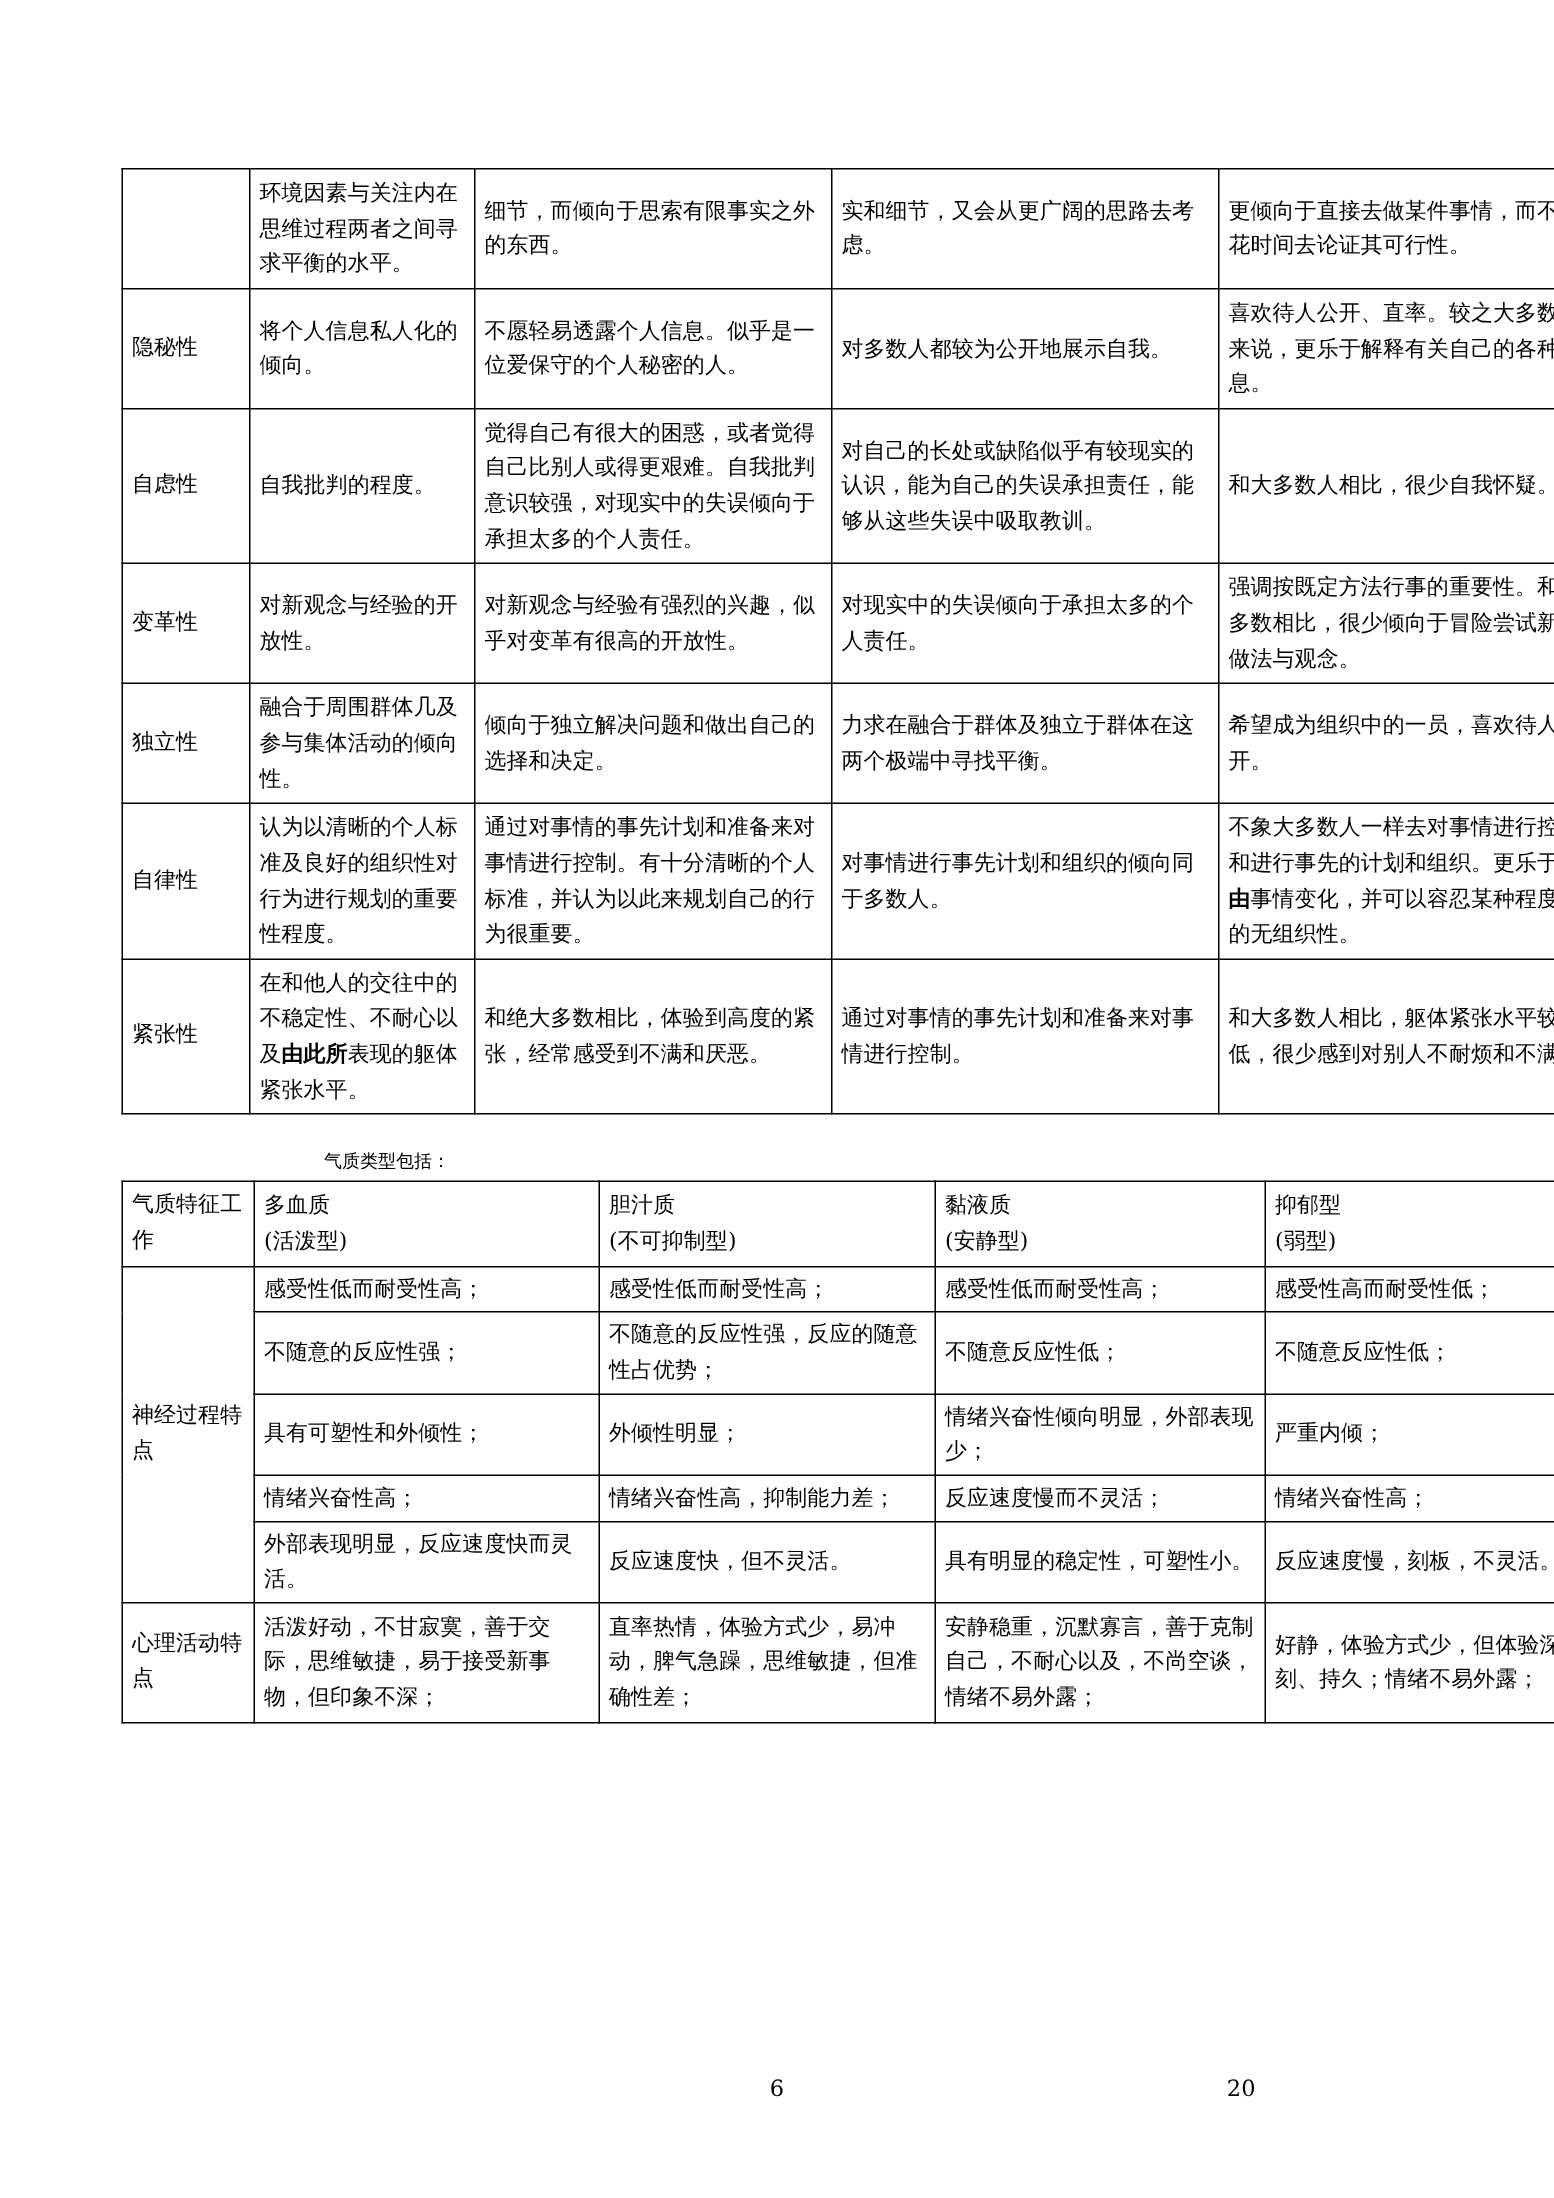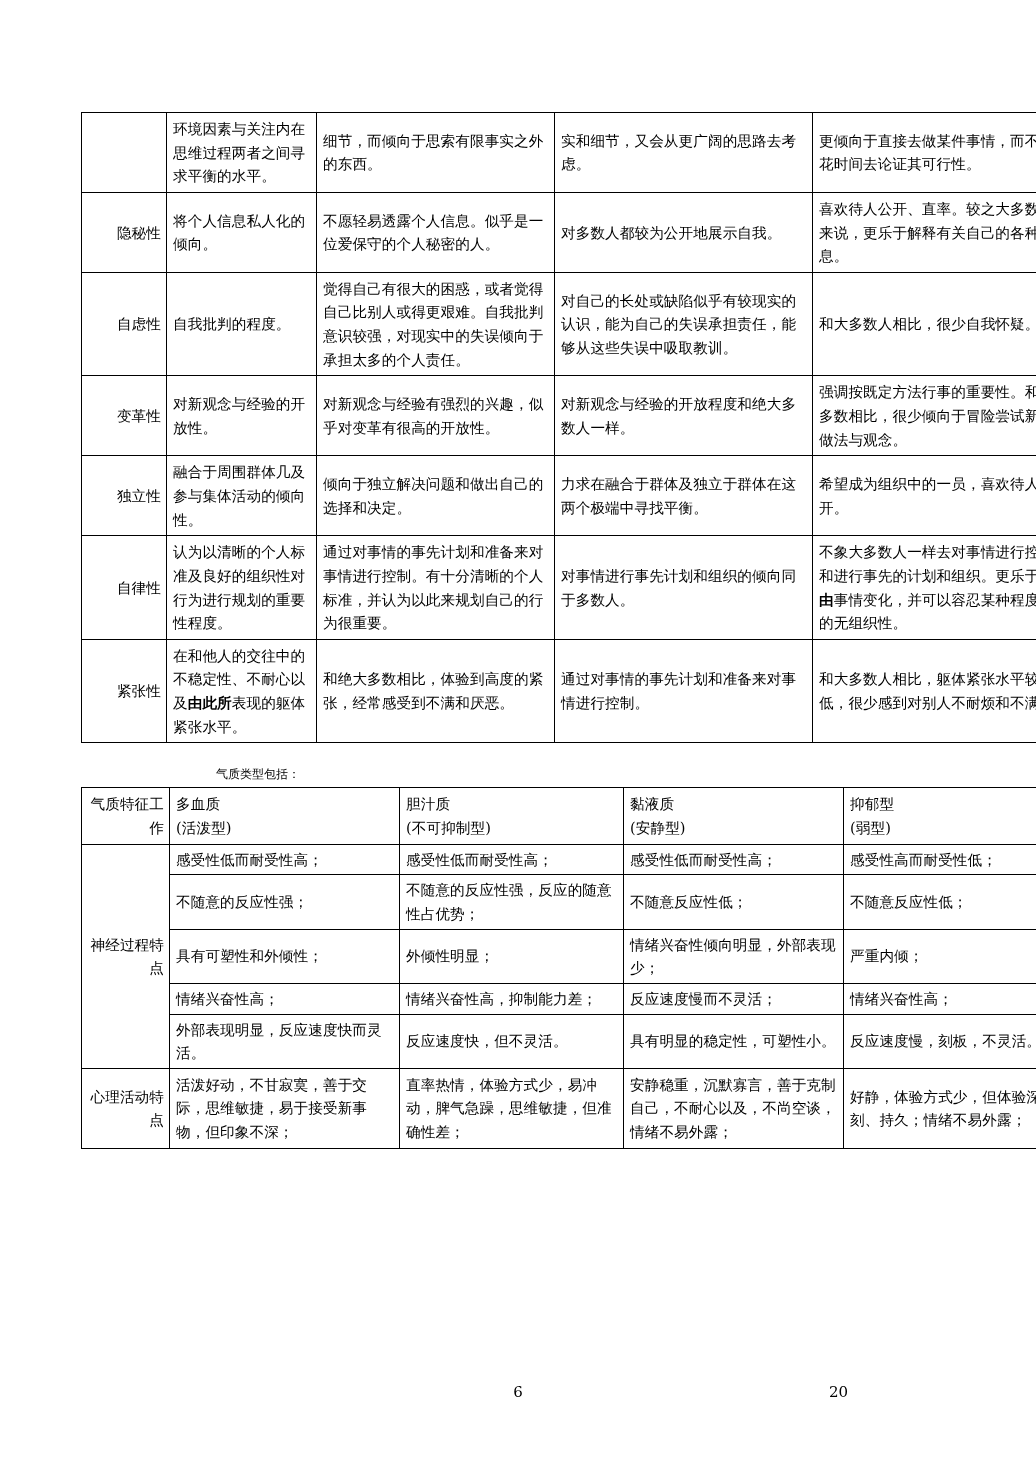--- a/index.html
+++ b/index.html
@@ -29,23 +29,24 @@
   table.doc-table td {
     border: 1px solid #000000;
     vertical-align: middle;
     padding: 4px 5px 4px 6px;
     font-size: 14.6px;
     line-height: 1.62;
     letter-spacing: 0.1px;
     word-break: break-all;
   }
   td.label-cell {
-    text-align: right;
+    text-align: left;
     padding-left: 2px;
     padding-right: 2px;
+    font-family: Liberation Serif, serif;
   }
   td.narrow-desc {
     letter-spacing: 1.0px;
   }
   .bold-seg { font-weight: bold; }
 
   
   .t1 col.c0 { width: 85px; }
   .t1 col.c1 { width: 150px; }
   .t1 col.c2 { width: 238px; }
@@ -81,21 +82,21 @@
     height: 20px;
     font-size: 15px;
   }
   .footer .pg-center {
     position: absolute;
     left: 0; right: 0;
     text-align: center;
   }
   .footer .pg-right {
     position: absolute;
-    right: 107px;
+    right: 118px;
     text-align: center;
   }
 </style>
 </head>
 <body>
 
 <div class="page">
 
   <table class="doc-table t1">
     <colgroup>
@@ -124,21 +125,21 @@
         <td class="label-cell">自虑性</td>
         <td class="narrow-desc">自我批判的程度。</td>
         <td>觉得自己有很大的困惑，或者觉得自己比别人或得更艰难。自我批判意识较强，对现实中的失误倾向于承担太多的个人责任。</td>
         <td>对自己的长处或缺陷似乎有较现实的认识，能为自己的失误承担责任，能够从这些失误中吸取教训。</td>
         <td>和大多数人相比，很少自我怀疑。</td>
       </tr>
       <tr>
         <td class="label-cell">变革性</td>
         <td class="narrow-desc">对新观念与经验的开放性。</td>
         <td>对新观念与经验有强烈的兴趣，似乎对变革有很高的开放性。</td>
-        <td>对新观念与经验的开放程度和绝大多数人一样。</td>
+        <td>对现实中的失误倾向于承担太多的个人责任。</td>
         <td>强调按既定方法行事的重要性。和大多数相比，很少倾向于冒险尝试新的做法与观念。</td>
       </tr>
       <tr>
         <td class="label-cell">独立性</td>
         <td class="narrow-desc">融合于周围群体几及参与集体活动的倾向性。</td>
         <td>倾向于独立解决问题和做出自己的选择和决定。</td>
         <td>力求在融合于群体及独立于群体在这两个极端中寻找平衡。</td>
         <td>希望成为组织中的一员，喜欢待人公开。</td>
       </tr>
       <tr>

